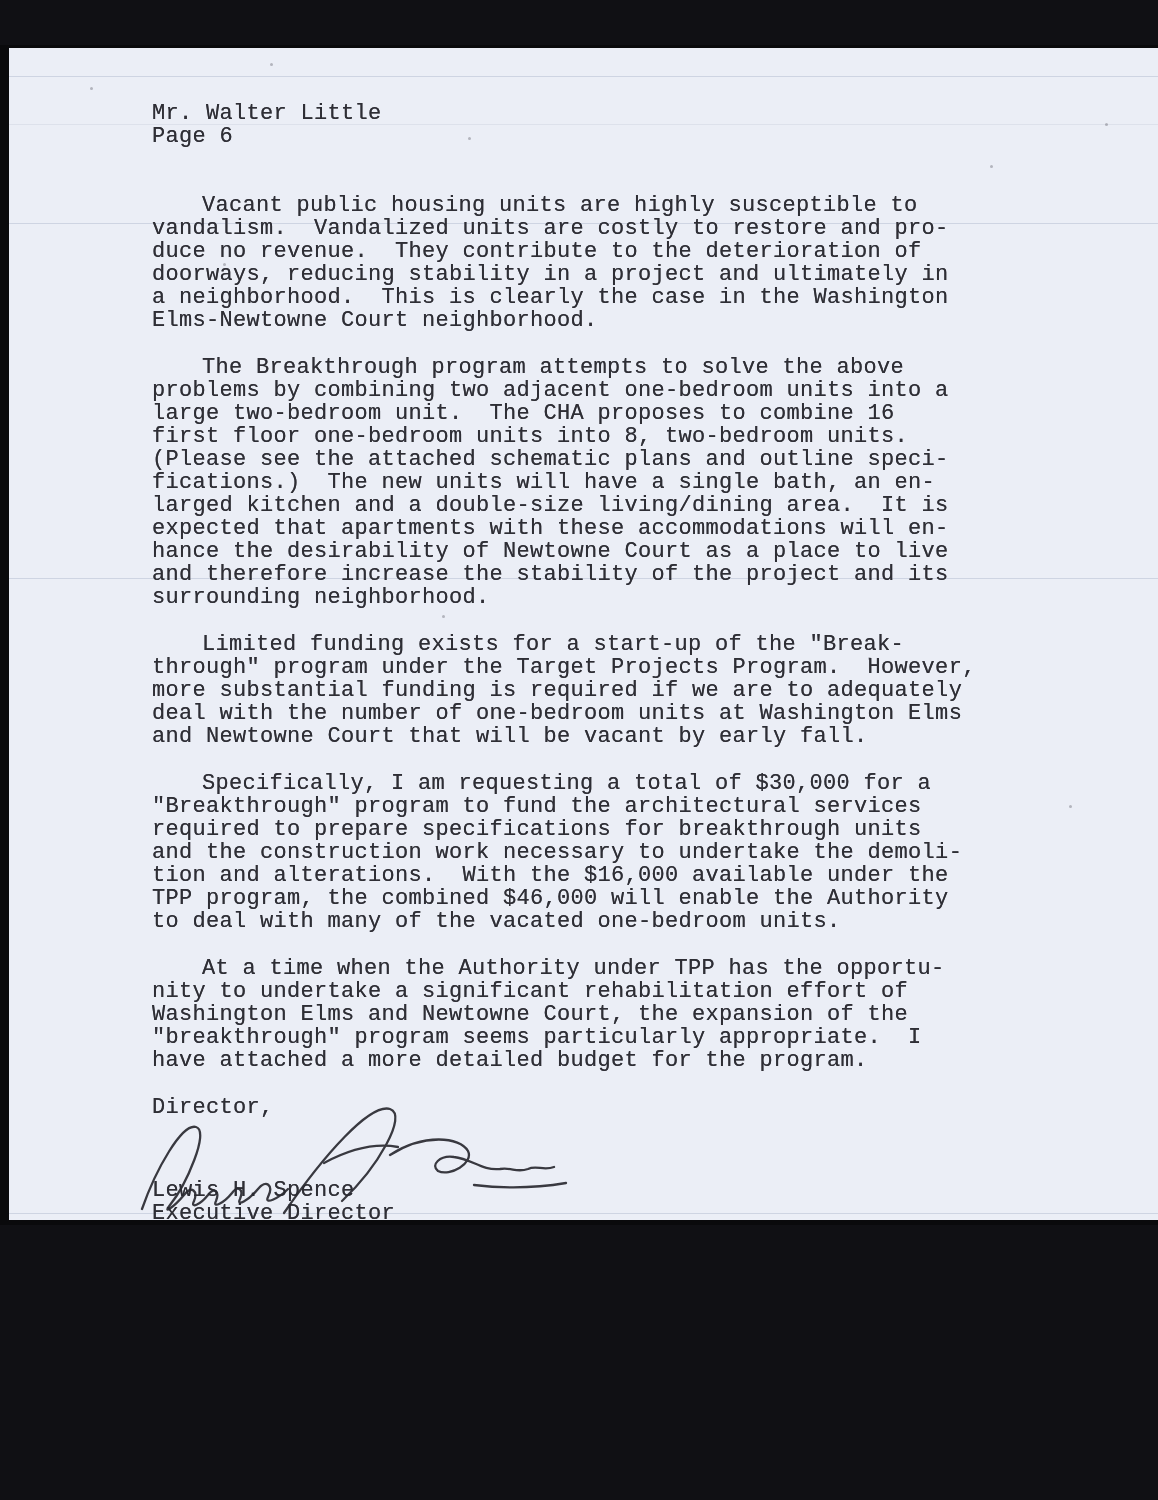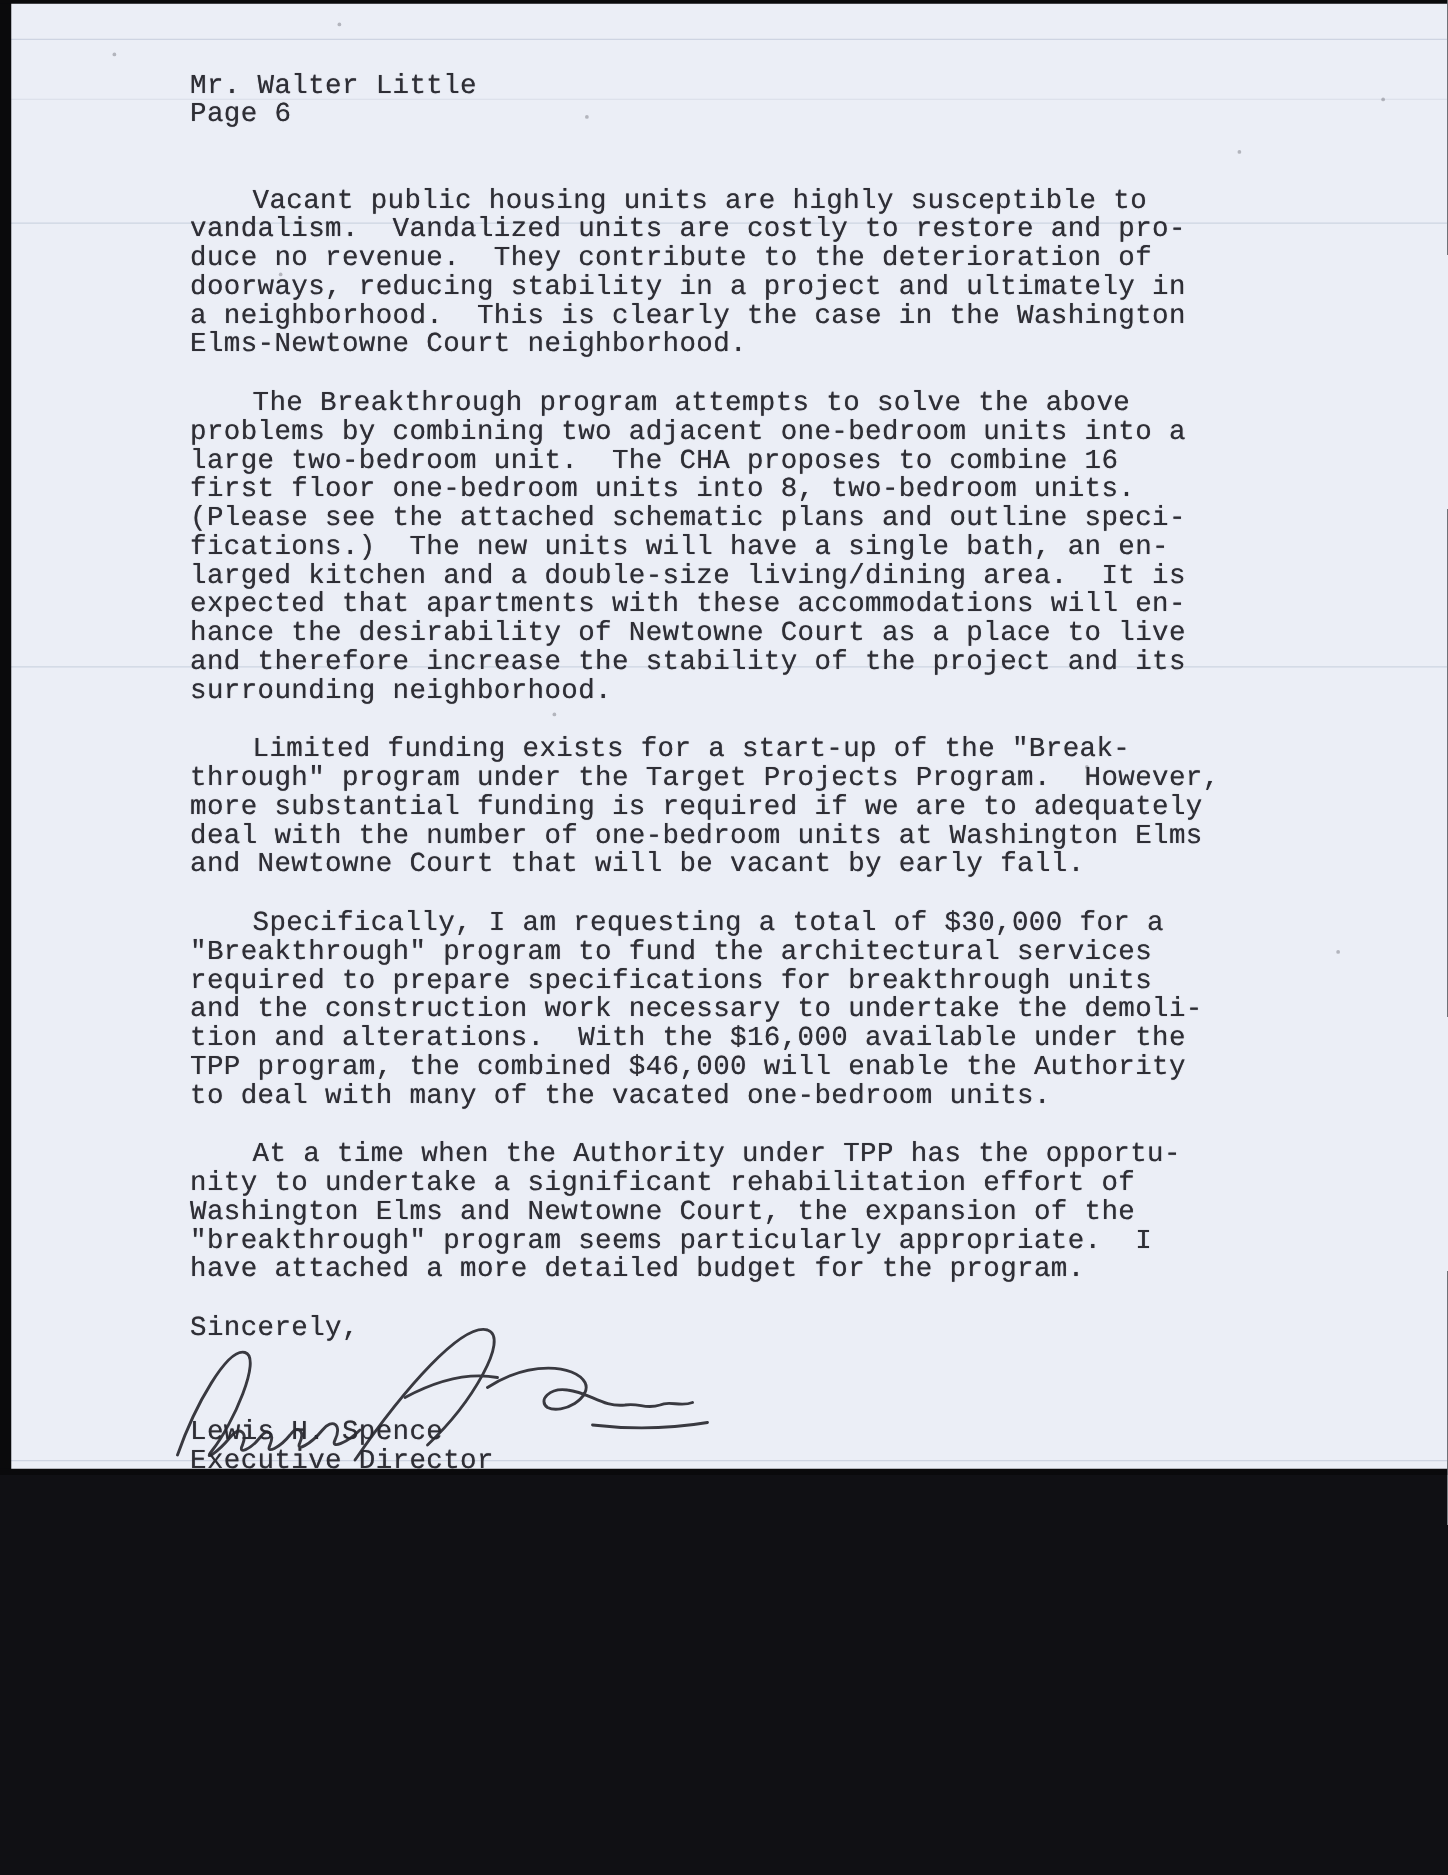--- a/index.html
+++ b/index.html
@@ -2,20 +2,21 @@
 <html><head>
 <meta charset="utf-8">
 <style>
   html,body{margin:0;padding:0;background:#101014;}
   .scan{
     position:relative;
     width:1158px;height:1180px;
     background:#ebeef6;
     overflow:hidden;
     font-family:"Liberation Mono","DejaVu Sans Mono",monospace;
+    margin-top:45px;
   }
   
   .edge{position:absolute;background:#0a0a0c;}
   .edge-left{left:0;top:0;width:9px;height:100%;}
   .edge-top{left:0;top:0;width:100%;height:3px;}
   .edge-bottom{left:0;bottom:0;width:100%;height:5px;}
   
   .scanline{position:absolute;left:0;width:100%;height:1px;background:rgba(160,170,195,0.38);}
   .band{position:absolute;left:0;width:100%;background:rgba(255,255,255,0.40);}
   .speck{position:absolute;width:3px;height:3px;border-radius:50%;background:#4a4a52;opacity:.35;}
@@ -97,21 +98,21 @@
 and the construction work necessary to undertake the demoli-
 tion and alterations.  With the $16,000 available under the
 TPP program, the combined $46,000 will enable the Authority
 to deal with many of the vacated one-bedroom units.</p>
     <p class="para">At a time when the Authority under TPP has the opportu-
 nity to undertake a significant rehabilitation effort of
 Washington Elms and Newtowne Court, the expansion of the
 "breakthrough" program seems particularly appropriate.  I
 have attached a more detailed budget for the program.</p>
 
-    <div class="closing">Sincerely,</div>
+    <div class="closing">Director,</div>
 
     <div class="sig-block">
       <div class="sig-space">
         <svg class="sig-svg" width="440" height="125" viewBox="0 0 440 125" fill="none" stroke="#2a2a31" stroke-width="2.3" stroke-linecap="round" opacity="0.92">
           <path d="M 4 112 C 18 72 44 26 58 30 C 72 34 48 88 32 108 C 24 118 36 110 46 98 C 54 88 60 94 56 104 C 52 112 62 108 70 98 C 76 90 82 94 78 104 C 74 112 86 106 94 96 C 100 88 106 92 102 102 C 98 110 110 104 120 92 C 128 82 136 88 130 100 C 126 108 140 102 150 92"></path>
           <path d="M 146 116 C 186 58 232 6 252 12 C 270 18 240 70 204 104"></path>
           <path d="M 186 66 C 212 52 238 46 260 50"></path>
           <path d="M 252 58 C 286 36 322 40 330 54 C 336 66 312 80 300 74 C 292 68 302 58 316 60 C 334 62 344 74 362 72 C 374 70 378 76 390 72 C 398 68 406 74 416 70"></path>
           <path d="M 336 88 C 370 92 404 90 428 86"></path>
         </svg>

